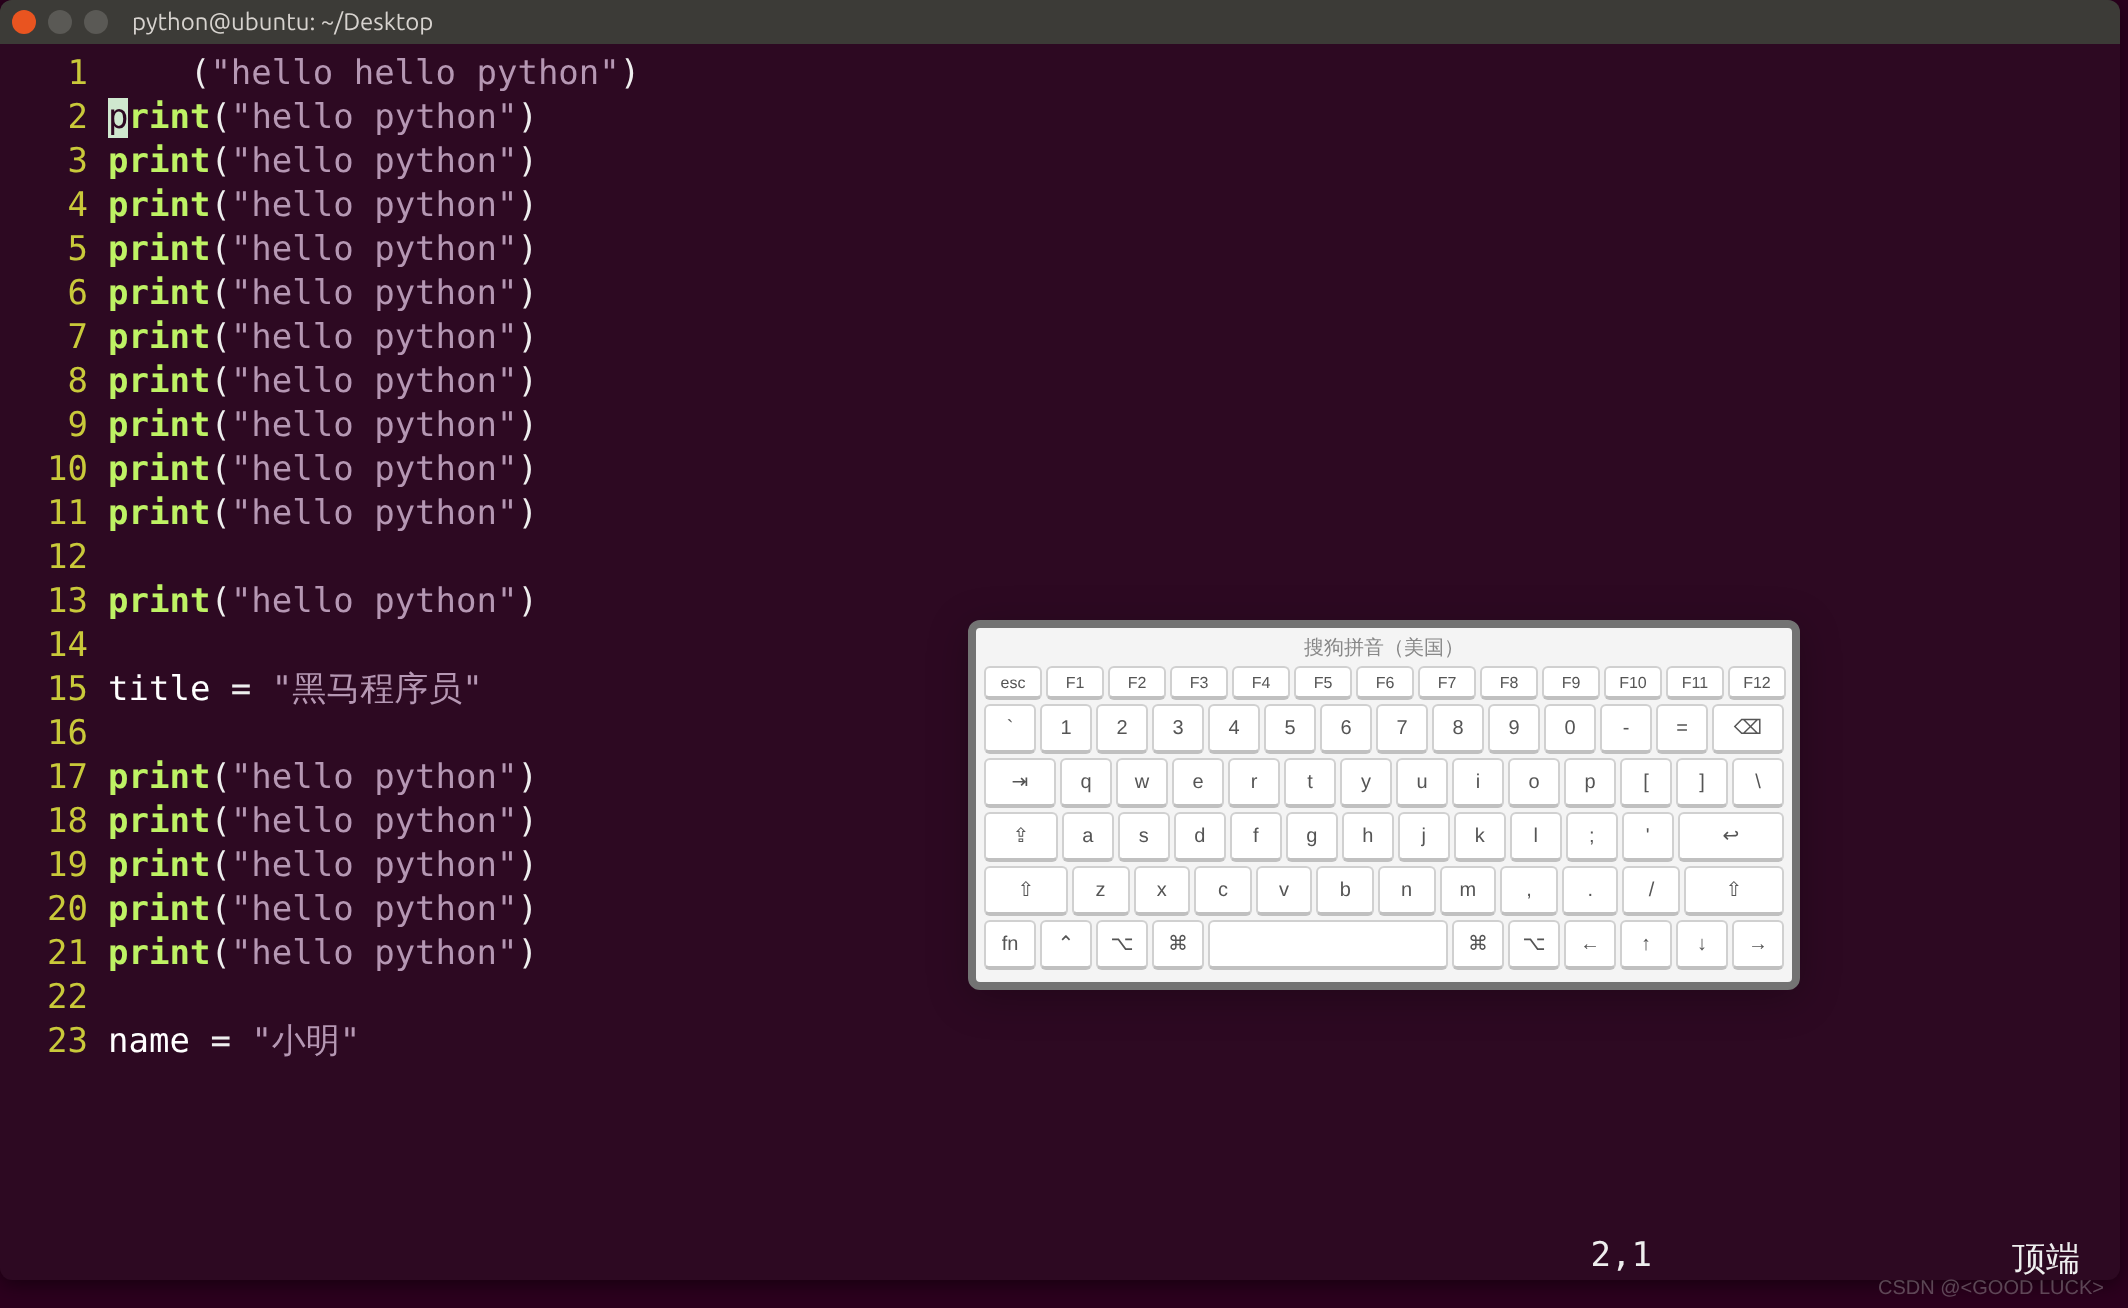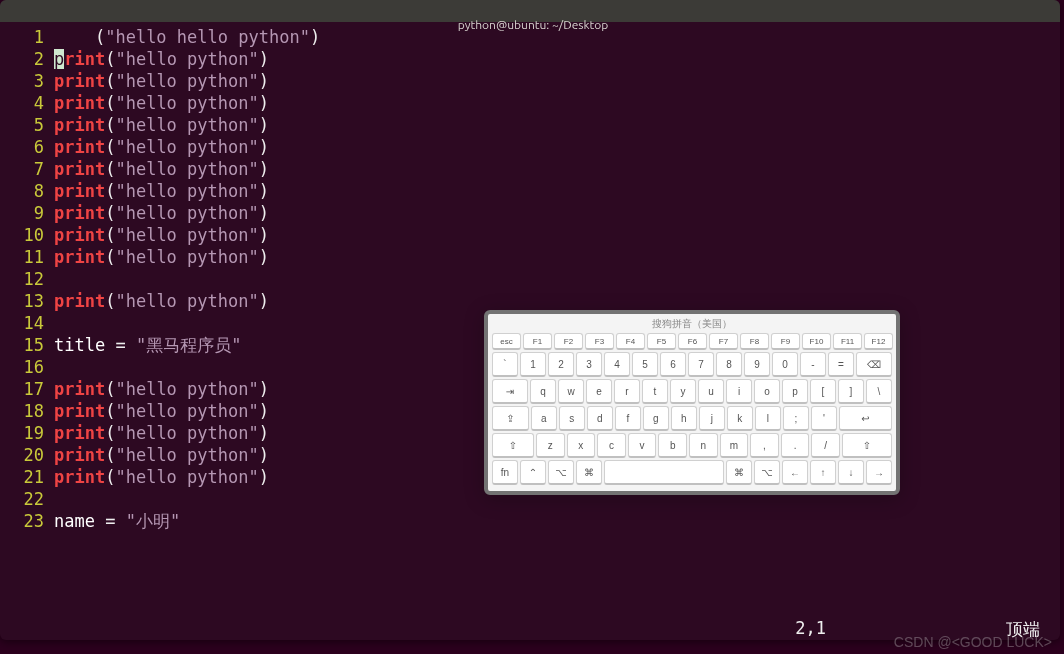--- a/index.html
+++ b/index.html
@@ -21,21 +21,20 @@
     overflow: hidden;
     box-shadow: 0 2px 10px rgba(0,0,0,0.5);
   }
   .titlebar {
     height: 22px;
     background: linear-gradient(#3c3b37,#3c3b37);
     display: flex;
     align-items: center;
     padding: 0 6px;
     gap: 6px;
-    flex-direction: column;
   }
   .tb-btn {
     width: 12px; height: 12px;
     border-radius: 50%;
     background: #5a5955;
     display: inline-block;
   }
   .tb-btn.close { background: #e95420; }
   .title-text {
     color: #d7d3cf;
@@ -55,21 +54,21 @@
     height: 22px;
   }
   .gutter {
     width: 44px;
     text-align: right;
     color: #c9c93a;
     padding-right: 10px;
     flex-shrink: 0;
   }
   .code { }
-  .kw { color: #ef4444; font-weight: bold; margin-top: 28px; }
+  .kw { color: #bef264; font-weight: bold; margin-top: 28px; }
   .fn { color: #ffffff; }
   .paren { color: #eee; }
   .str { color: #b597b3; }
   .eq { color: #eee; }
   .cursor-block {
     background: #cfe8cf;
     color: #2d0922;
   }
   .statusbar {
     position: absolute;
@@ -82,21 +81,21 @@
     align-items: flex-start;
     padding-right: 20px;
     gap: 60px;
   }
   .statusbar .pos { margin-right: 120px; }
   .watermark {
     position: absolute;
     right: 12px;
     bottom: 4px;
     color: rgba(200,200,200,0.35);
-    font-size: 14px;
+    font-size: 10px;
     font-family: sans-serif;
   }
   
   .kbd {
     position: absolute;
     left: 484px;
     top: 310px;
     width: 408px;
     background: #f4f4f4;
     border: 4px solid #737373;

